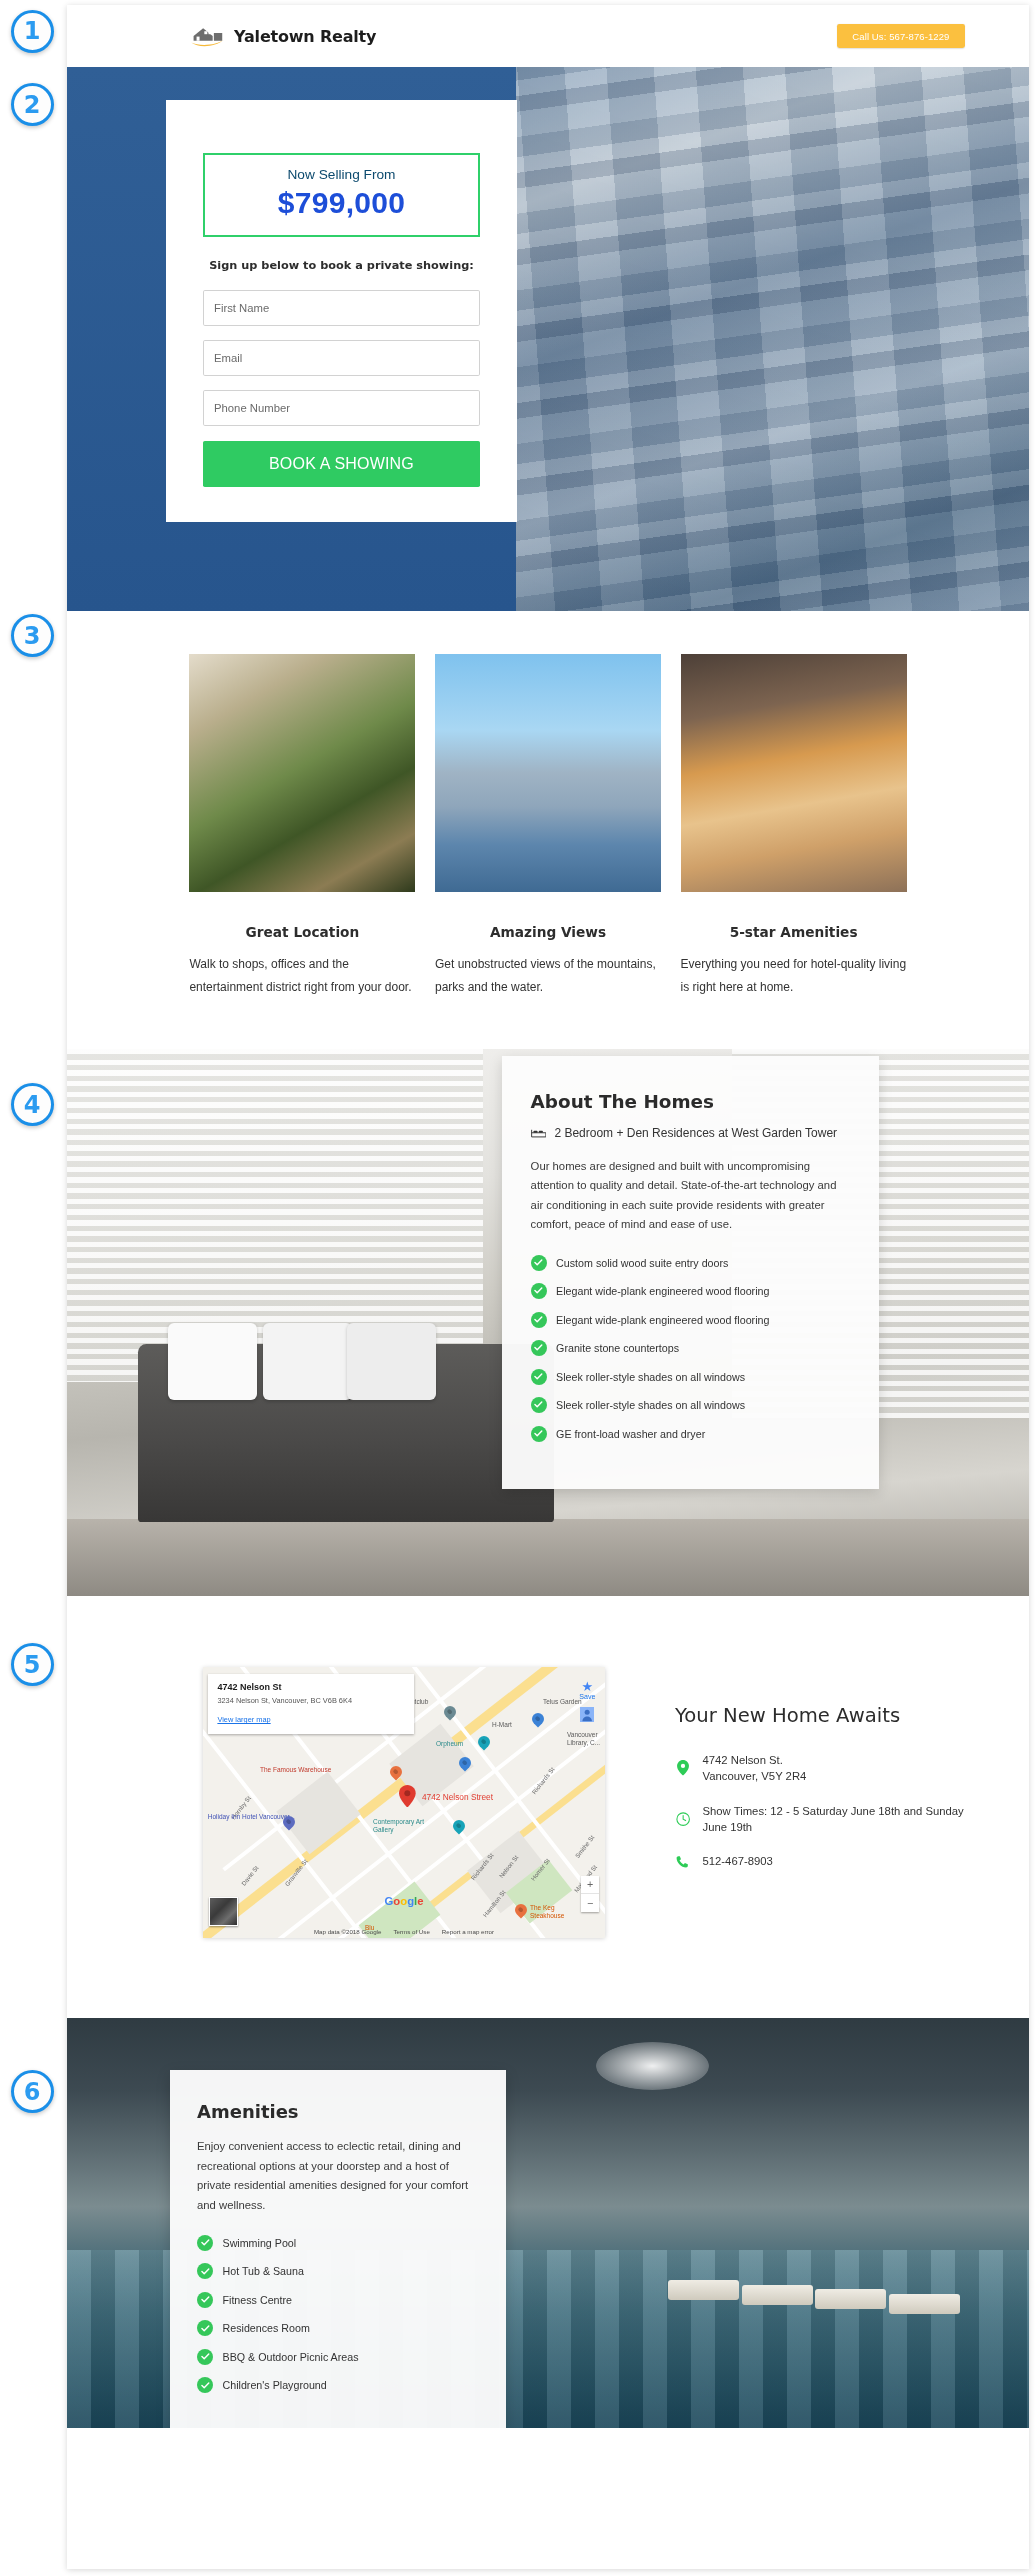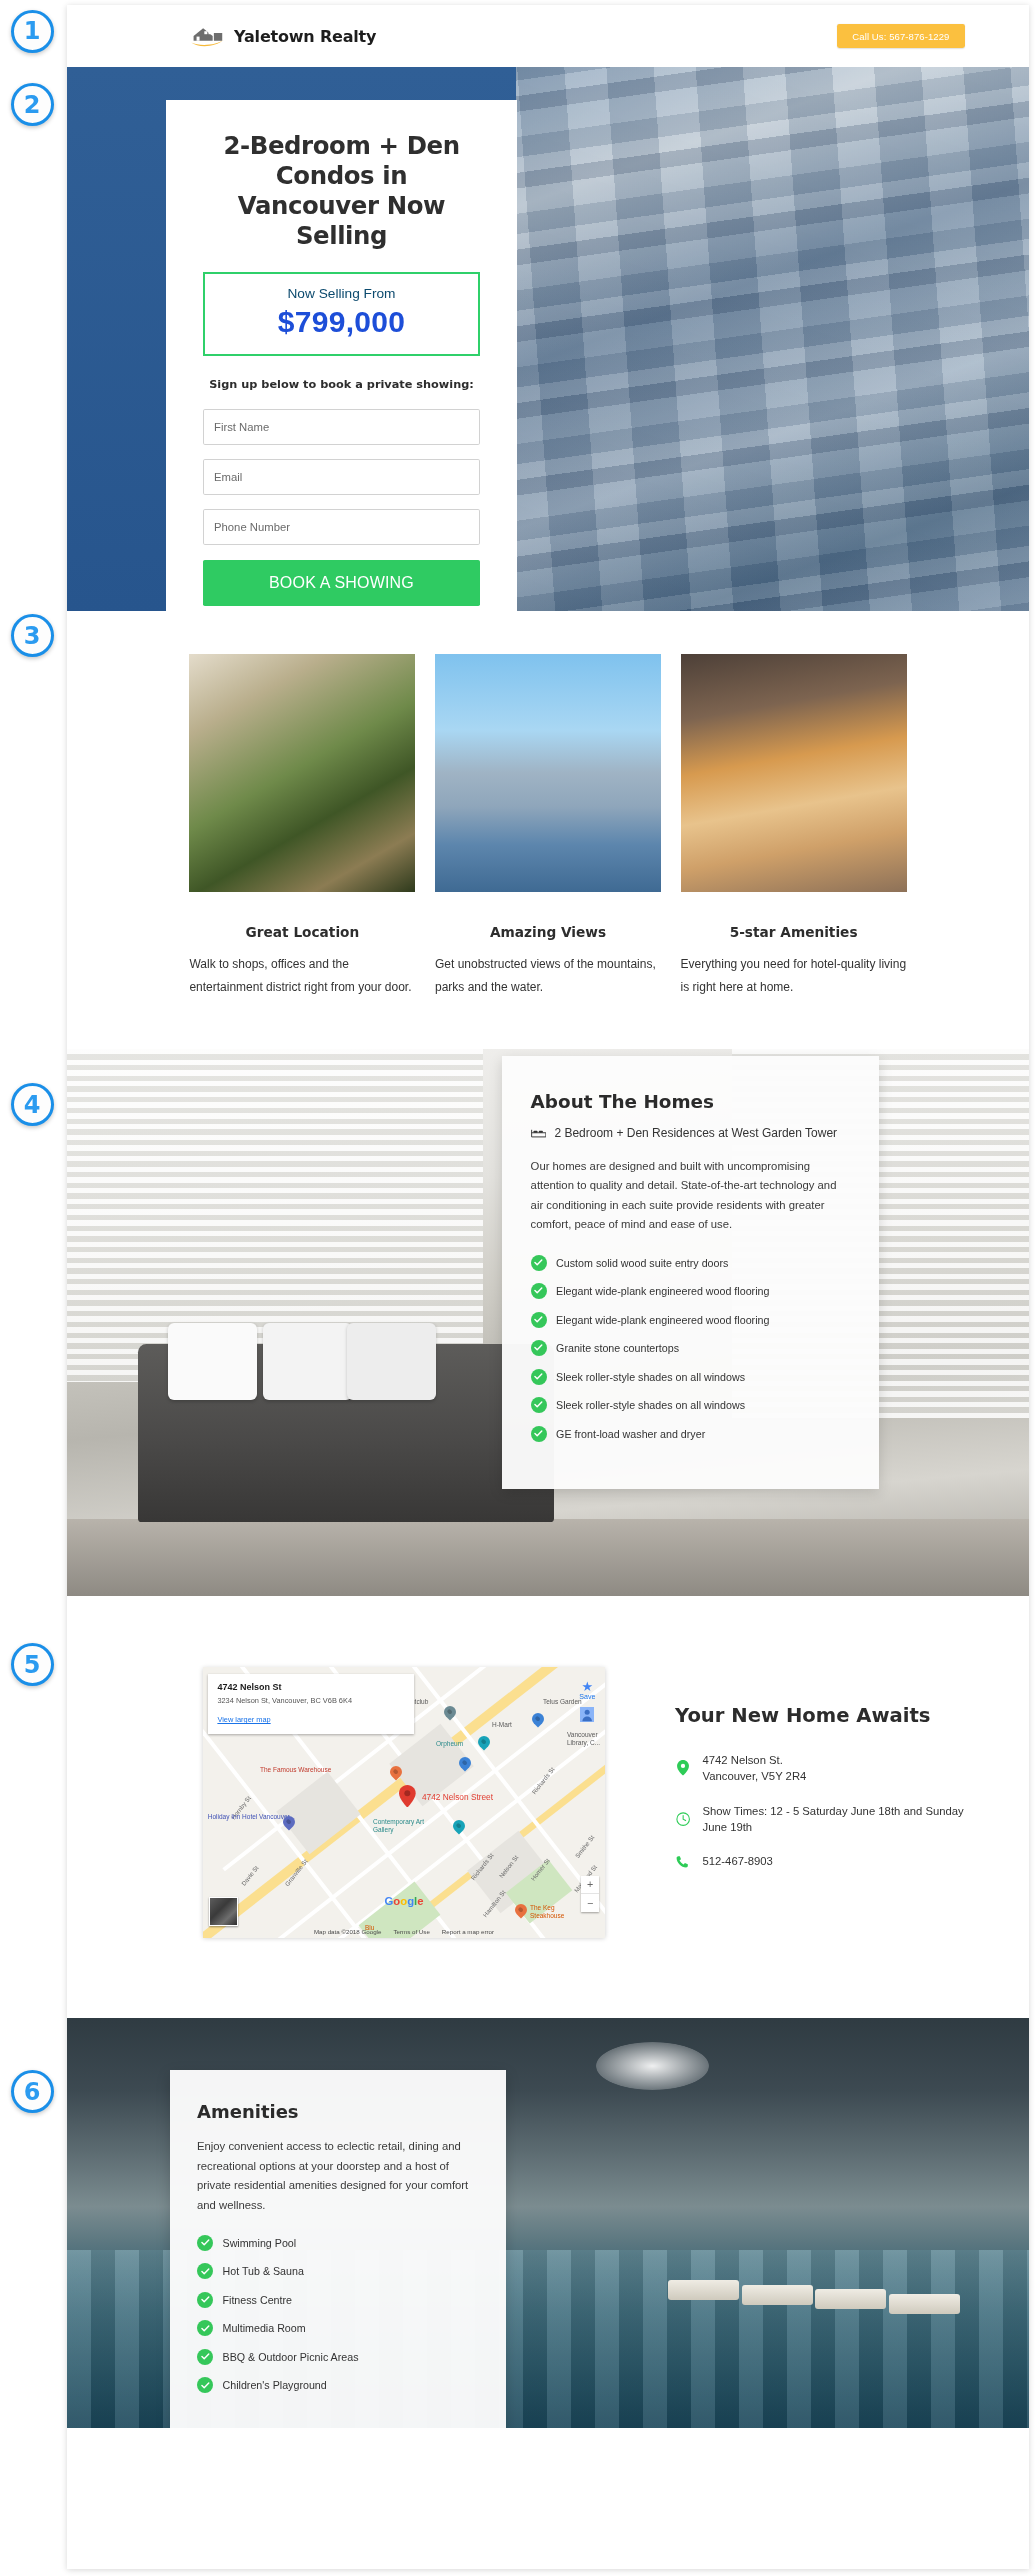--- a/index.html
+++ b/index.html
@@ -356,21 +356,21 @@
     background: #fff; font-size: 10.7px; color: #666; cursor: pointer;
     font-family: "Liberation Sans", sans-serif;
   }
   .zoomctl button:first-child { border-bottom: 0.6px solid #e4e4e4; }
 
   .contact {
     position: absolute; left: 608px; top: 108px; width: 309px;
   }
   .contact-h {
     font-family: "DejaVu Sans", sans-serif;
-    font-size: 19.6px; font-weight: 700; color: #2c2c2c;
+    font-size: 19.6px; font-weight: 400; color: #2c2c2c;
     margin-bottom: 25px;
   }
   .contact-row {
     display: flex; align-items: center; gap: 12px; margin-bottom: 18px;
   }
   .contact-ico { flex: 0 0 auto; width: 15.5px; display: flex; justify-content: center; }
   .contact-txt { font-size: 11.3px; line-height: 1.45; color: #333; }
 
   
   .amen {
@@ -442,21 +442,20 @@
       <span class="logo-text">Yaletown Realty</span>
     </div>
     <button class="call-btn">Call Us: 567-876-1229</button>
   </div>
 
   <div class="hero">
     <div class="hero-photo"></div>
     <div class="hero-leftfill"></div>
 
     <div class="hero-card">
-      <h1 class="hero-h1">2-Bedroom + Den Condos in Vancouver Now Selling</h1>
 
       <div class="price-box">
         <div class="price-label">Now Selling From</div>
         <div class="price-value">$799,000</div>
       </div>
 
       <div class="signup-label">Sign up below to book a private showing:</div>
 
       <form>
         <input class="field" type="text" placeholder="First Name" style="">
@@ -745,21 +744,21 @@
               </svg>
           </span>
           <span>Fitness Centre</span>
         </li>
         <li>
           <span class="tick">
             <svg width="9" height="7.1" viewBox="0 0 15 12">
                 <path d="M1.5 6 L5.3 9.8 L13 1.8" stroke="#fff" stroke-width="2.4" fill="none" stroke-linecap="round" stroke-linejoin="round"></path>
               </svg>
           </span>
-          <span>Multimedia Room</span>
+          <span>Residences Room</span>
         </li>
         <li>
           <span class="tick">
             <svg width="9" height="7.1" viewBox="0 0 15 12">
                 <path d="M1.5 6 L5.3 9.8 L13 1.8" stroke="#fff" stroke-width="2.4" fill="none" stroke-linecap="round" stroke-linejoin="round"></path>
               </svg>
           </span>
           <span>BBQ &amp; Outdoor Picnic Areas</span>
         </li>
         <li>

